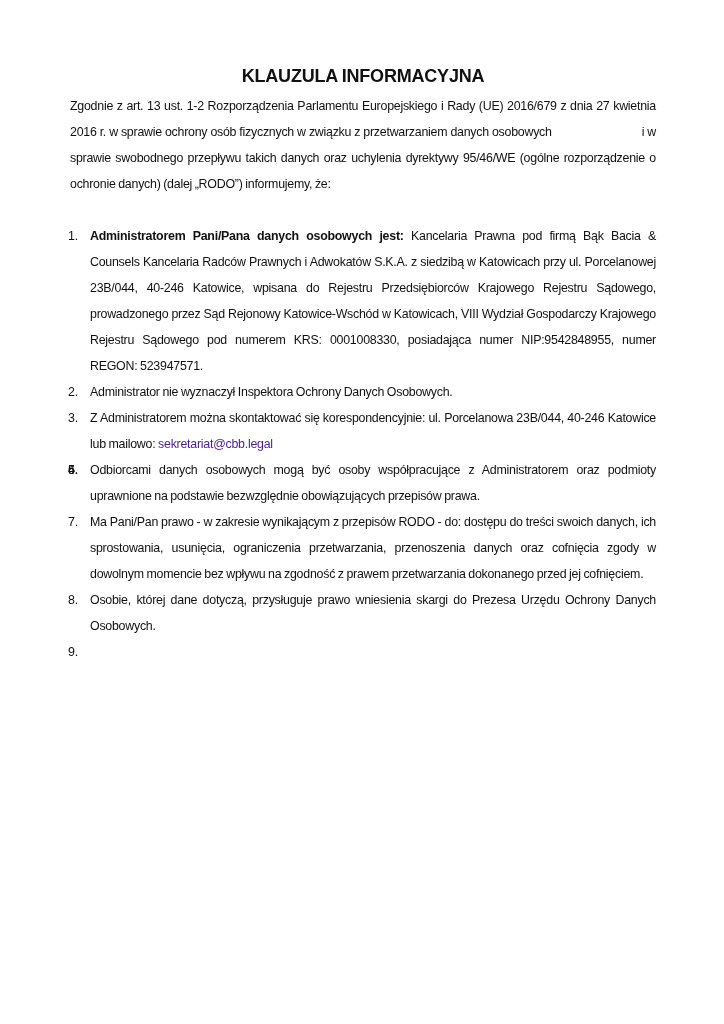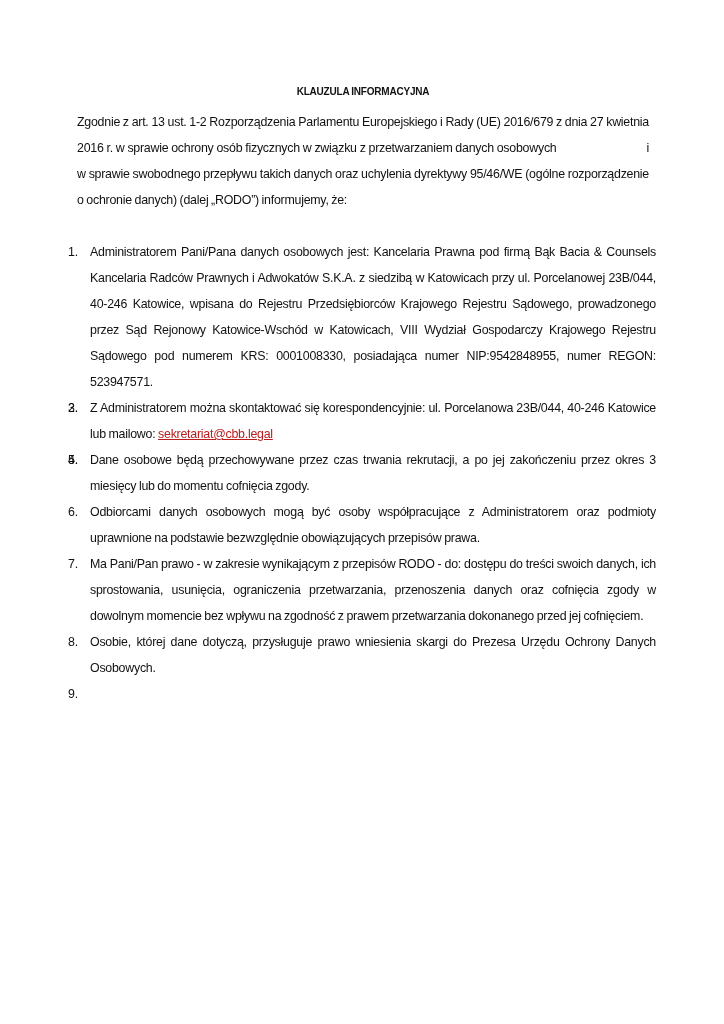--- a/index.html
+++ b/index.html
@@ -6,57 +6,57 @@
     body {
       width: 724px; height: 1024px; overflow: hidden; position: relative;
       font-family: "Liberation Sans", sans-serif; color: #111111;
     }
     .page {
       position: absolute; left: 70px; top: 66px; width: 586px;
       font-size: 12.4px; line-height: 26px; letter-spacing: -0.25px;
       word-spacing: -0.5px;
     }
     .title {
-      text-align: center; font-weight: bold; font-size: 10px;
-      line-height: 20px; margin: 16px 0 7px 0; letter-spacing: -0.2px;
+      text-align: center; font-weight: bold; font-size: 18px;
+      line-height: 20px; margin: 0 0 7px 0; letter-spacing: -0.2px;
     }
-    .intro { text-align: justify; margin: 7px; }
+    .intro { text-align: justify; margin: 0; }
     .intro .gap { display: inline-block; width: 90px; }
     ol.items { list-style: none; margin: 26px 0 0 0; padding: 0; }
     ol.items li { position: relative; padding-left: 20px; text-align: justify; margin: 0; }
     ol.items li .num { position: absolute; left: -2px; top: 0; }
-    .bold { font-weight: normal; }
-    a.email { color: #b91c1c; text-decoration: underline; }
+    .bold { font-weight: bold; }
+    a.email { color: #4c1d95; }
   </style>
 </head>
 <body>
 
 <div class="page">
   <div class="title">KLAUZULA INFORMACYJNA</div>
 
   <p class="intro"><span>Zgodnie z art. 13 ust. 1-2 Rozporządzenia Parlamentu Europejskiego i Rady (UE) 2016/679 z dnia 27 kwietnia 2016 r. w sprawie ochrony osób fizycznych w związku z przetwarzaniem danych osobowych</span><span class="gap"></span><span>i w sprawie swobodnego przepływu takich danych oraz uchylenia dyrektywy 95/46/WE (ogólne rozporządzenie o ochronie danych) (dalej „RODO”) informujemy, że:</span></p>
 
   <ol class="items">
     <li>
       <span class="num">1.</span>
       <span class="bold">Administratorem Pani/Pana danych osobowych jest:</span><span> Kancelaria Prawna pod firmą Bąk Bacia &amp; Counsels Kancelaria Radców Prawnych i Adwokatów S.K.A. z siedzibą w Katowicach przy ul. Porcelanowej 23B/044, 40-246 Katowice, wpisana do Rejestru Przedsiębiorców Krajowego Rejestru Sądowego, prowadzonego przez Sąd Rejonowy Katowice-Wschód w Katowicach, VIII Wydział Gospodarczy Krajowego Rejestru Sądowego pod numerem KRS: 0001008330, posiadająca numer NIP:9542848955, numer REGON: 523947571.</span>
     </li>
     <li>
       <span class="num">2.</span>
+      <span>Administrator nie wyznaczył Inspektora Ochrony Danych Osobowych.</span>
     </li>
     <li>
       <span class="num">3.</span>
       <span>Z Administratorem można skontaktować się korespondencyjnie: ul. Porcelanowa 23B/044, 40-246 Katowice lub mailowo: </span><a class="email">sekretariat@cbb.legal</a>
     </li>
     <li>
       <span class="num">4.</span>
     </li>
     <li>
       <span class="num">5.</span>
-      <span>Dane osobowe będą przechowywane przez czas trwania rekrutacji, a po jej zakończeniu przez okres 3 miesięcy lub do momentu cofnięcia zgody.</span>
     </li>
     <li>
       <span class="num">6.</span>
       <span>Odbiorcami danych osobowych mogą być osoby współpracujące z Administratorem oraz podmioty uprawnione na podstawie bezwzględnie obowiązujących przepisów prawa.</span>
     </li>
     <li>
       <span class="num">7.</span>
       <span>Ma Pani/Pan prawo - w zakresie wynikającym z przepisów RODO - do: dostępu do treści swoich danych, ich sprostowania, usunięcia, ograniczenia przetwarzania, przenoszenia danych oraz cofnięcia zgody w dowolnym momencie bez wpływu na zgodność z prawem przetwarzania dokonanego przed jej cofnięciem.</span>
     </li>
     <li>

